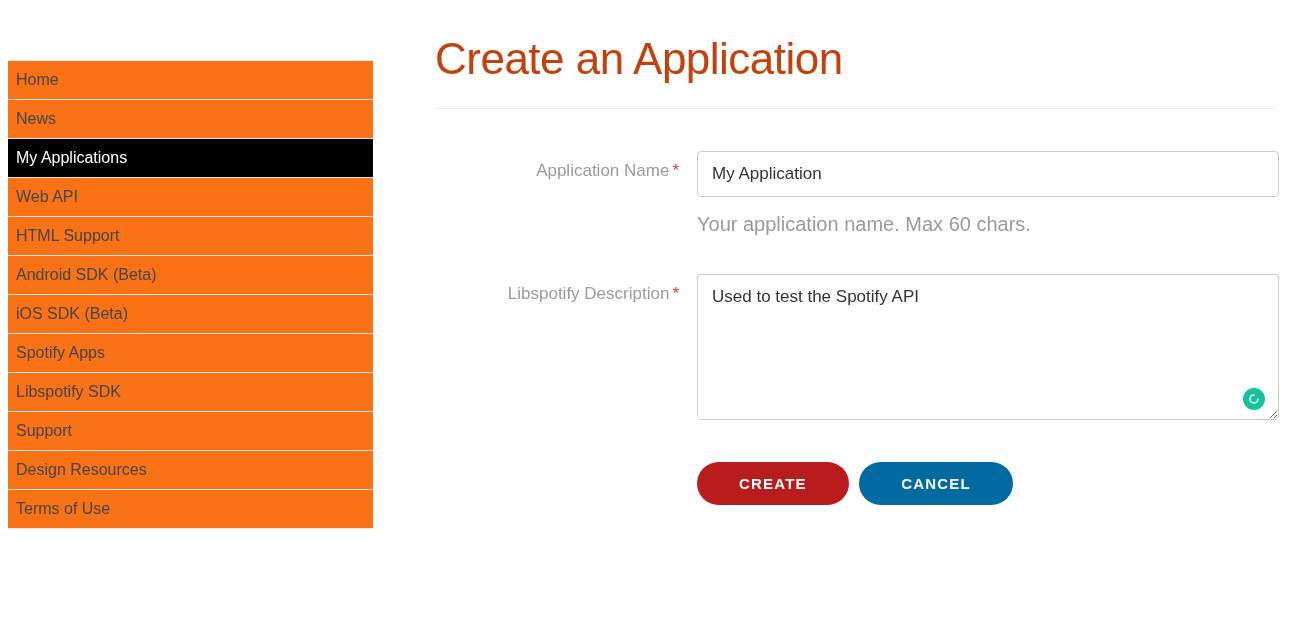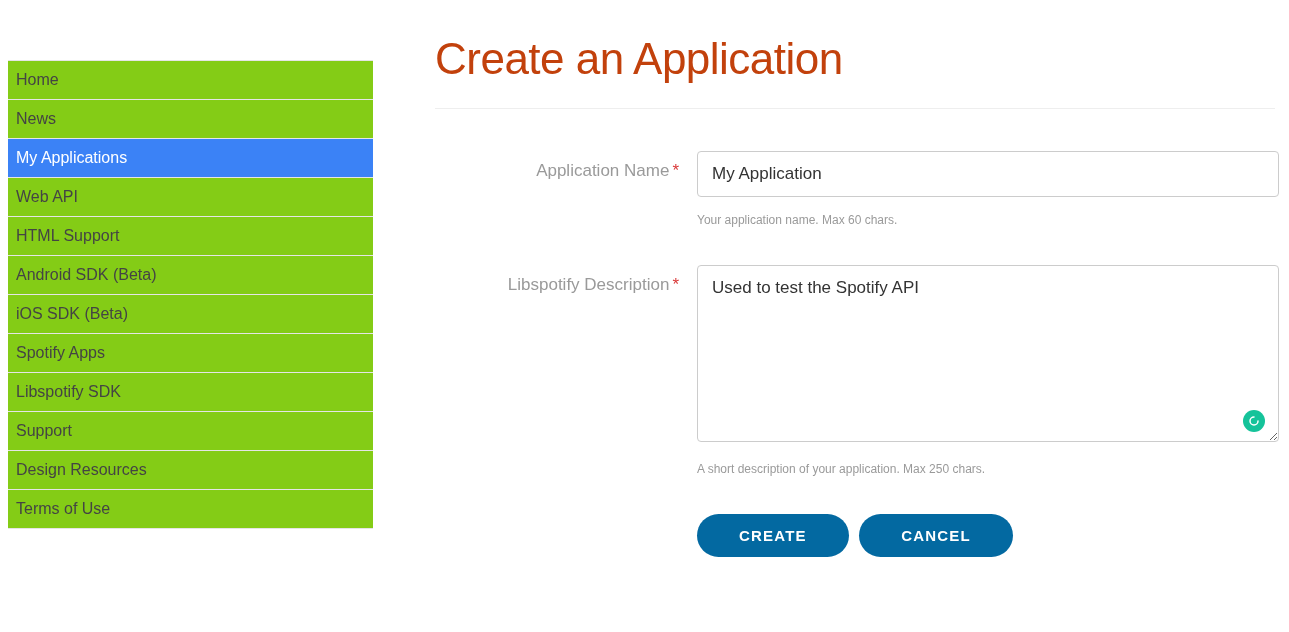--- a/index.html
+++ b/index.html
@@ -23,24 +23,24 @@
     .sidebar ul {
       list-style: none;
       border-top: 1px solid #e5e5e5;
     }
     .sidebar li {
       border-bottom: 1px solid #e5e5e5;
       padding: 10px 8px;
       font-size: 16px;
       color: #444;
       cursor: pointer;
-      background: #84cc16;
+      background: #f97316;
     }
     .sidebar li.active {
-      background: #3b82f6;
+      background: #000000;
       color: #fff;
     }
     .main {
       flex: 1;
       padding: 34px 0 0 62px;
     }
     .page-title {
       font-size: 44px;
       font-weight: 400;
       color: #c2410c;
@@ -78,44 +78,44 @@
       width: 100%;
       font-family: inherit;
       font-size: 17px;
       color: #333;
       border: 1px solid #ccc;
       border-radius: 4px;
       padding: 12px 14px;
       outline: none;
     }
     .form-field textarea {
-      height: 177px;
+      height: 146px;
       resize: both;
     }
     .help-text {
-      font-size: 12px;
+      font-size: 20px;
       color: #9a9a9a;
       margin-top: 16px;
     }
     .buttons {
       margin-left: 262px;
     }
     .btn {
       display: inline-block;
       border: none;
       border-radius: 999px;
       font-size: 15px;
       font-weight: 700;
       letter-spacing: 1.2px;
       padding: 13px 42px;
       cursor: pointer;
       margin-right: 6px;
     }
     .btn-primary {
-      background: #0369a1;
+      background: #b91c1c;
       color: #fff;
     }
     .btn-secondary {
       background: #0369a1;
       color: #fff;
     }
     .desc-wrap {
       position: relative;
     }
     .grammarly-badge {
@@ -174,21 +174,20 @@
       </label>
       <div class="form-field">
         <div class="desc-wrap">
           <textarea style="">Used to test the Spotify API</textarea>
           <div class="grammarly-badge">
             <svg width="12" height="12" viewBox="0 0 24 24" fill="none">
                 <path d="M20 12a8 8 0 1 1-8-8" stroke="#ffffff" stroke-width="3" stroke-linecap="round"></path>
               </svg>
           </div>
         </div>
-        <div class="help-text">A short description of your application. Max 250 chars.</div>
       </div>
     </div>
 
     <div class="buttons">
       <button class="btn btn-primary">CREATE</button>
       <button class="btn btn-secondary">CANCEL</button>
     </div>
   </main>
 </div>
 

